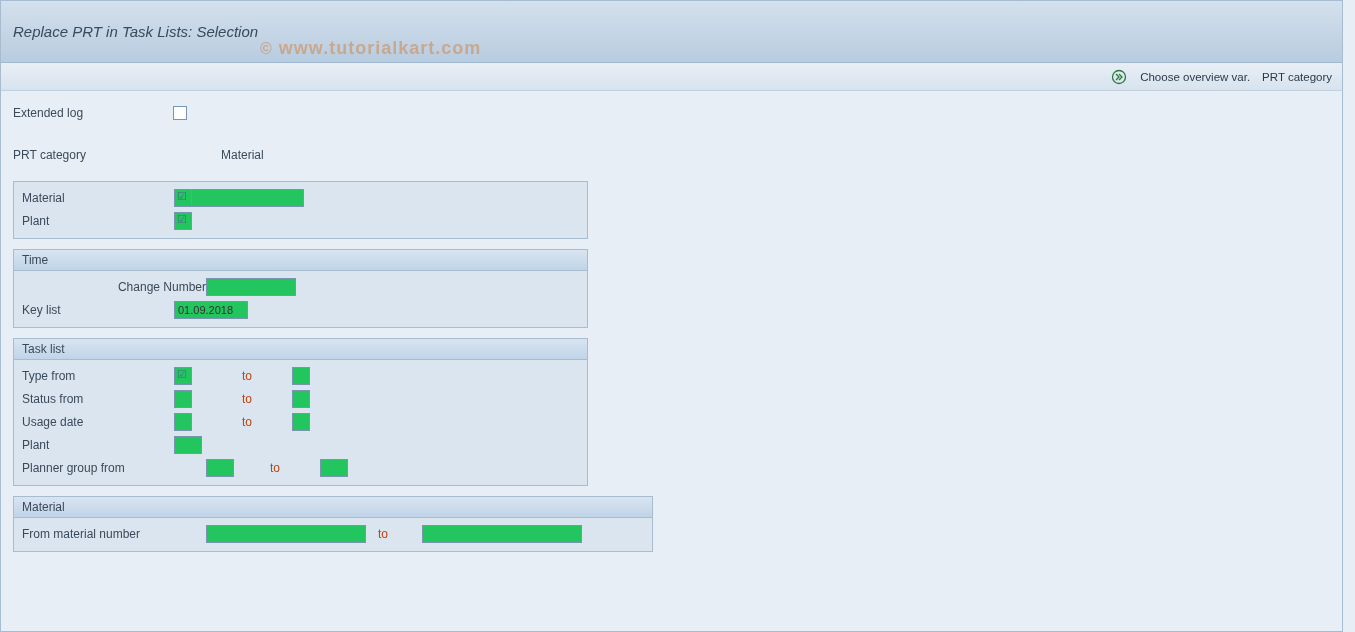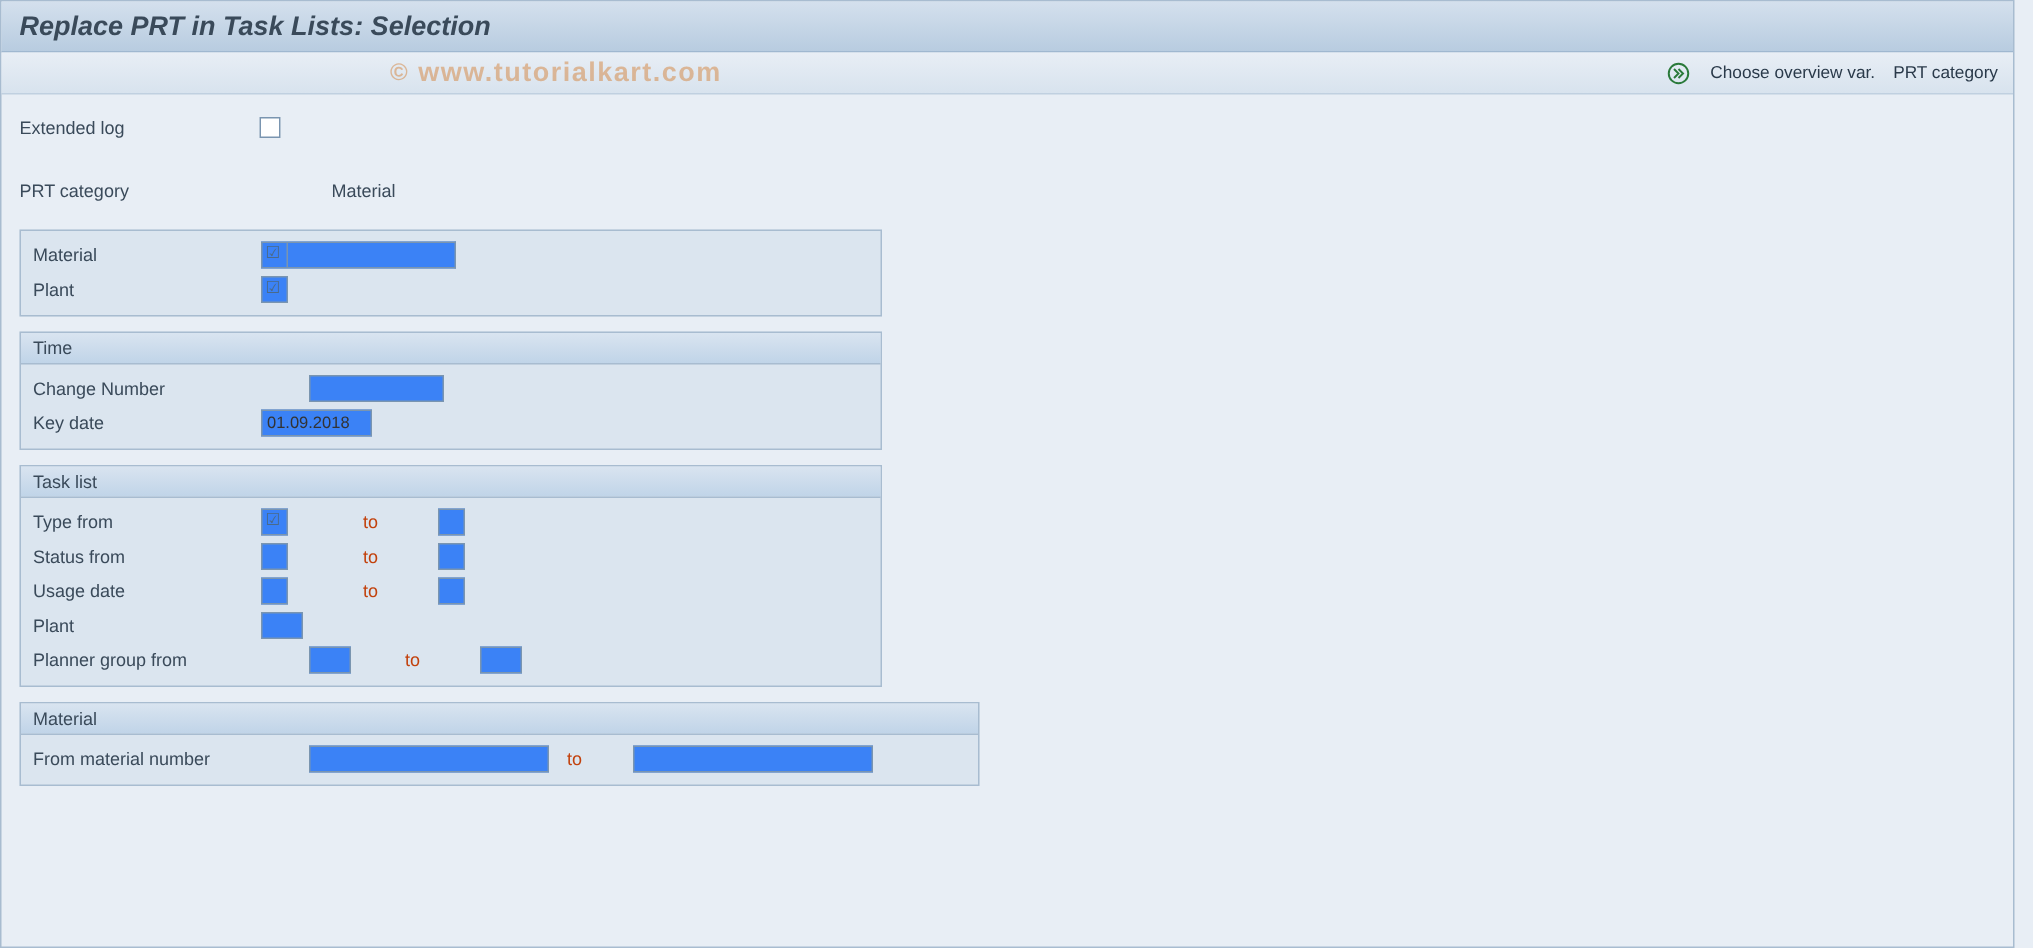--- a/index.html
+++ b/index.html
@@ -9,24 +9,24 @@
     background: #e8eef5;
     color: #333;
     width: 1355px;
     height: 632px;
     overflow: hidden;
     position: relative;
   }
   .title-bar {
     background: linear-gradient(to bottom, #d4e0ed 0%, #b8cce0 100%);
     border-bottom: 1px solid #a0b8d0;
-    padding: 6px 12px;
-    font-weight: bold;
+    padding: 22px 12px;
+    font-weight: normal;
     font-style: italic;
-    font-size: 18px;
+    font-size: 15px;
     color: #3a4a5a;
   }
   .toolbar {
     background: linear-gradient(to bottom, #e8eef5 0%, #d8e3ee 100%);
     border-bottom: 1px solid #c0d0e0;
     padding: 4px 10px;
     display: flex;
     align-items: center;
     gap: 12px;
     height: 28px;
@@ -95,21 +95,21 @@
     align-items: center;
     height: 23px;
   }
   .glabel {
     width: 152px;
     font-size: 12px;
     color: #3a4a5a;
   }
   .ginput {
     border: 1px solid #7a95b0;
-    background: #3b82f6;
+    background: #22c55e;
     height: 18px;
     font-size: 11px;
     padding: 0 3px;
     color: #333;
   }
   .ginput.w-check { width: 18px; position: relative; }
   .ginput.w-check::after {
     content: "☑";
     position: absolute;
     left: 2px;
@@ -193,25 +193,25 @@
         <span class="glabel">Plant</span>
         <span class="ginput w-check"></span>
       </div>
     </div>
   </div>
 
   <div class="group">
     <div class="group-header">Time</div>
     <div class="group-body">
       <div class="grow">
-        <span class="glabel" style="width:184px;">Change Number</span>
+        <span class="glabel" style="width:184px;text-align:right;">Change Number</span>
         <input class="ginput w-med" value="" style="">
       </div>
       <div class="grow">
-        <span class="glabel" style="width:152px;">Key date</span>
+        <span class="glabel" style="width:152px;">Key list</span>
         <input class="ginput" style="width: 74px;" value="01.09.2018">
       </div>
     </div>
   </div>
 
   <div class="group">
     <div class="group-header">Task list</div>
     <div class="group-body">
       <div class="grow">
         <span class="glabel">Type from</span>

